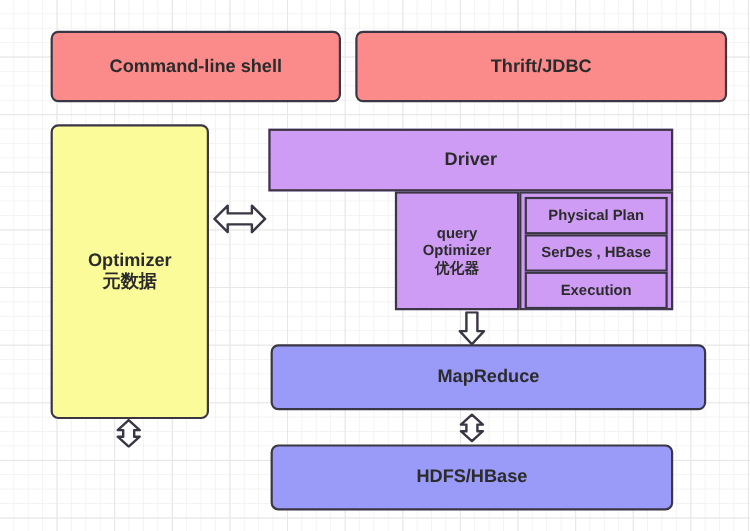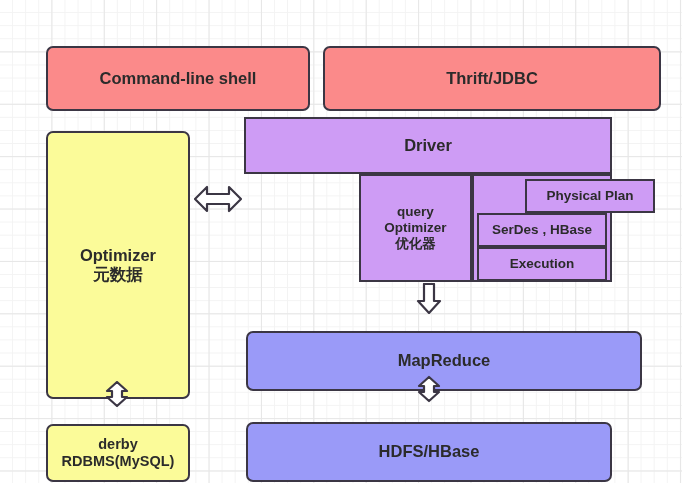--- a/index.html
+++ b/index.html
@@ -37,21 +37,21 @@
     border: 2px solid #3b3644;
     display: flex;
     align-items: center;
     justify-content: center;
     text-align: center;
     color: #2b2b2b;
     font-weight: bold;
     line-height: 1.18;
     white-space: pre-line;
   }
-  .rounded { border-radius: 7px; margin-top: 18px; }
+  .rounded { border-radius: 7px; }
   .pink   { background: #fb8a8a; }
   .yellow { background: #fbfb99; }
   .purple { background: #ce9cf5; }
   .blue   { background: #9a9af8; }
 
   .t17 { font-size: 16.5px; }
   .t15 { font-size: 14.5px; }
 
   .subcell {
     position: absolute;
@@ -79,33 +79,31 @@
 
 <div id="canvas">
 
   <div class="box rounded pink t17" style="left:46px; top:28px; width:264px; height:65px;">Command-line shell</div>
 
   <div class="box rounded pink t17" style="left:323px; top:28px; width:338px; height:65px;">Thrift/JDBC</div>
 
   <div class="box rounded yellow t17" style="left:46px; top:113px; width:144px; height:268px;">Optimizer
 元数据</div>
 
-  <div class="box rounded yellow t15" style="left:46px; top:406px; width:144px; height:58px;">derby
-RDBMS(MySQL)</div>
 
   <div class="box purple t17" style="left:244px; top:117px; width:368px; height:57px;">Driver</div>
 
 
   <div class="subcell" style="left:359px; top:174px; width:113px; height:108px;">query
 Optimizer
 优化器</div>
 
   <div class="subcell" style="left:472px; top:174px; width:140px; height:108px;"></div>
 
-  <div class="subcell" style="left:477px; top:179px; width:130px; height:34px;margin-left:48px;">Physical Plan</div>
+  <div class="subcell" style="left:477px; top:179px; width:130px; height:34px;">Physical Plan</div>
 
   <div class="subcell" style="left:477px; top:213px; width:130px; height:34px;">SerDes , HBase</div>
 
   <div class="subcell" style="left:477px; top:247px; width:130px; height:34px;">Execution</div>
 
   <div class="box rounded blue t17" style="left:246px; top:313px; width:396px; height:60px;">MapReduce</div>
 
   <div class="box rounded blue t17" style="left:246px; top:404px; width:366px; height:60px;">HDFS/HBase</div>
 
   <div class="arrow" style="left:193px; top:183px;">

